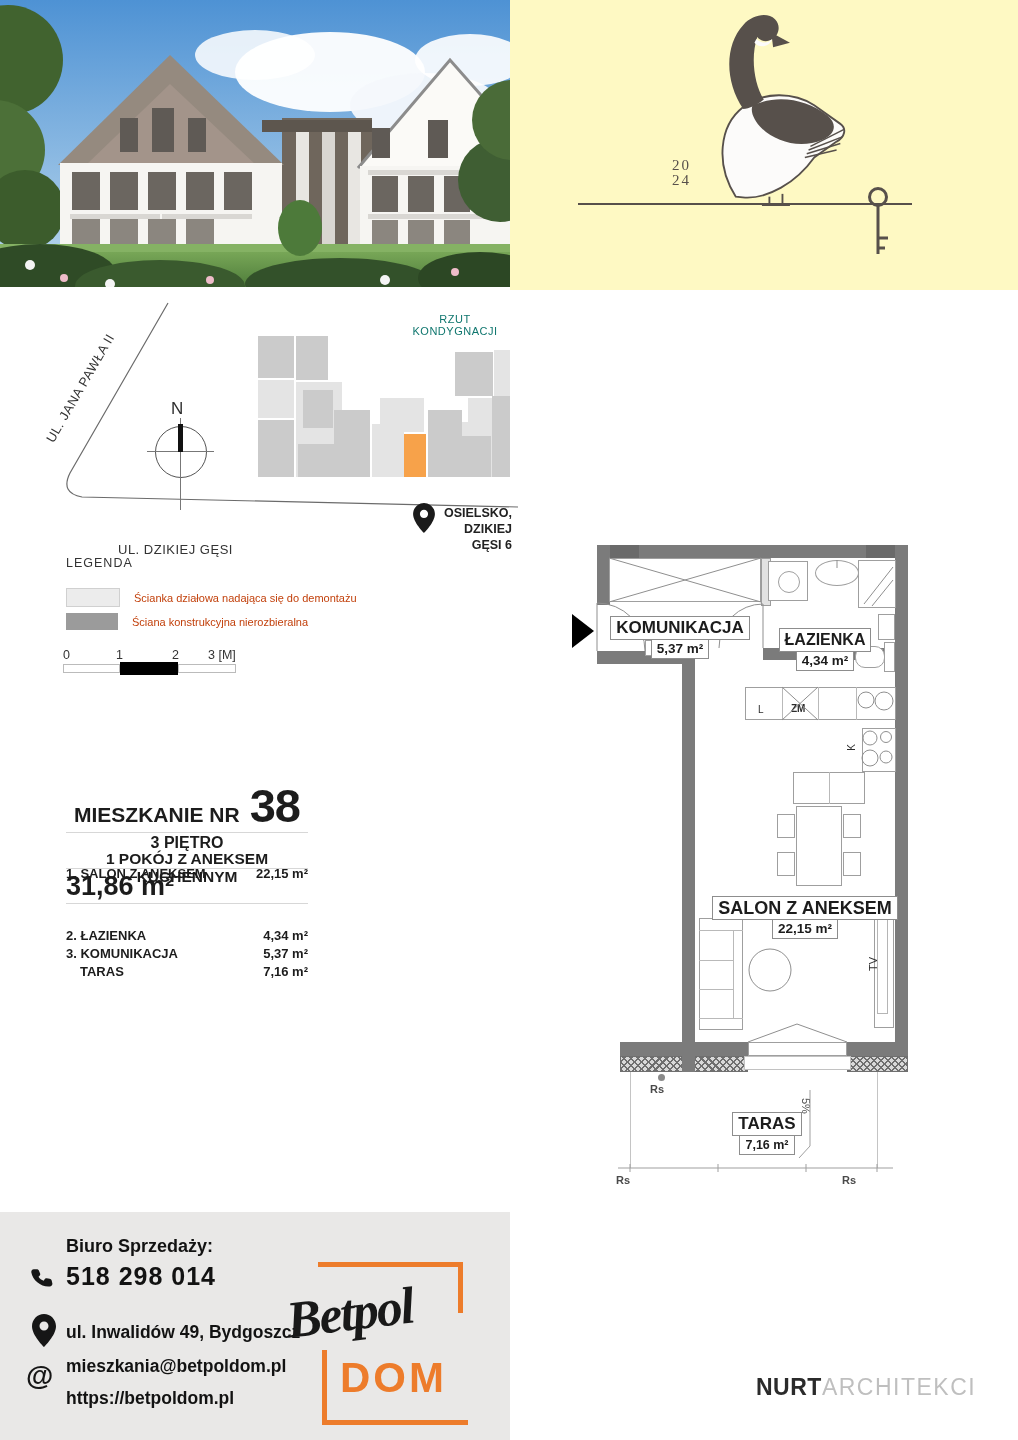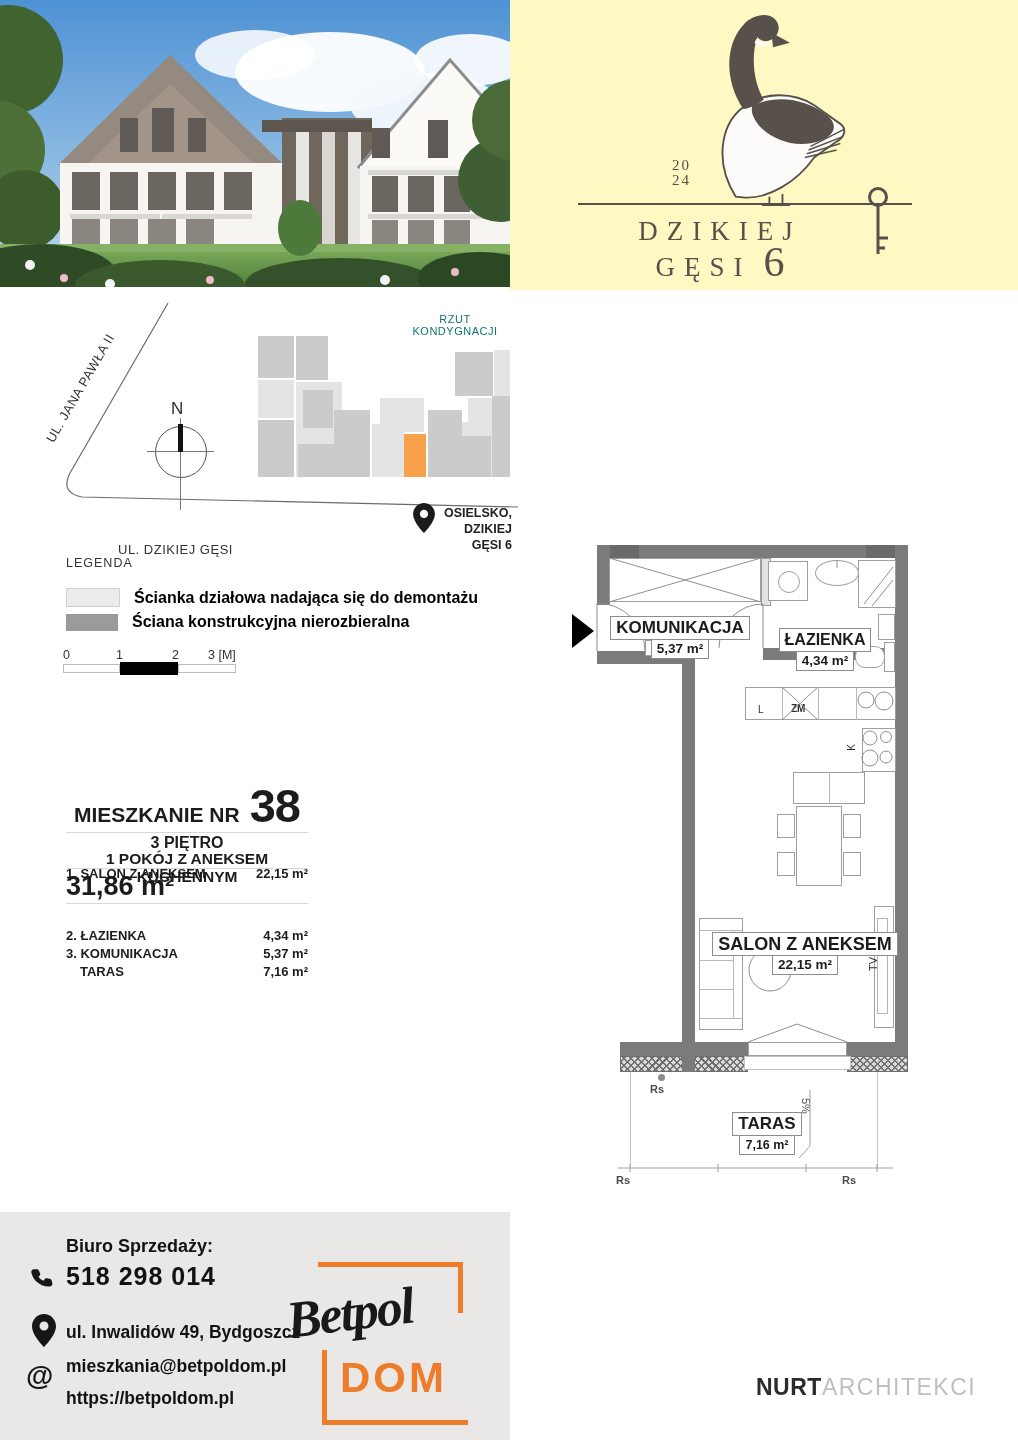--- a/index.html
+++ b/index.html
@@ -22,21 +22,21 @@
   .tinytxt{position:absolute;font-size:10px;color:#2c2c2c;}
   .rs{position:absolute;font-size:11px;color:#4a4a4a;font-weight:700;}
   
   .blk{position:absolute;}
   .blk.light{background:#e4e4e4;}
   .blk.mid{background:#cbcbcb;}
   .blk.orange{background:#f7a24a;z-index:2;}
   
   .leg-row{position:absolute;display:flex;align-items:center;gap:14px;}
   .leg-sw{width:52px;height:17px;flex:none;}
-  .leg-txt{font-size:16px;font-weight:700;color:#000000;white-space:nowrap;}
+  .leg-txt{font-size:11px;font-weight:400;color:#c2410c;white-space:nowrap;}
   
   .hrline{position:absolute;height:1px;background:#d7d7d7;left:66px;width:242px;}
   .iprow{position:absolute;left:66px;width:242px;display:flex;justify-content:space-between;align-items:baseline;}
   
   #contact-card{position:absolute;left:0;top:1212px;width:510px;height:228px;background:#e9e8e7;}
   .c-bold{font-weight:700;color:#121212;}
   .bracket-top{position:absolute;border-top:5px solid #ed7c2b;border-right:5px solid #ed7c2b;}
   .bracket-bottom{position:absolute;border-bottom:5px solid #ed7c2b;border-left:5px solid #ed7c2b;}
 </style>
 </head>
@@ -146,27 +146,20 @@
     <div class="abs serif" style="left:162px;top:158px;font-size:15px;letter-spacing:2px;color:#57504b;line-height:15px;text-align:center;">
       <div>20</div>
       <div>24</div>
     </div>
     <div class="abs" style="left:68px;top:203px;width:334px;height:2px;background:#57504b;"></div>
     <svg class="abs" style="left:354px;top:186px;" width="28" height="78" viewBox="0 0 28 78">
       <circle cx="14" cy="11" r="8.5" fill="none" stroke="#57504b" stroke-width="3"></circle>
       <path d="M14,20 L14,68" stroke="#57504b" stroke-width="3"></path>
       <path d="M14,52 L24,52 M14,62 L21,62" stroke="#57504b" stroke-width="3"></path>
     </svg>
-    <div class="abs serif" style="left:0;top:216px;width:420px;text-align:center;color:#57504b;">
-      <div style="font-size:27px;letter-spacing:9px;line-height:30px;">DZIKIEJ</div>
-      <div style="display:flex;justify-content:center;align-items:baseline;gap:12px;">
-        <span style="font-size:27px;letter-spacing:9px;line-height:32px;">GĘSI</span>
-        <span style="font-size:42px;line-height:32px;">6</span>
-      </div>
-    </div>
   </div>
 
   <div class="abs" style="left:398px;top:313px;width:114px;text-align:center;font-size:11px;letter-spacing:0.5px;color:#0f766e;">RZUT KONDYGNACJI</div>
 
   <svg class="abs" style="left:40px;top:295px;" width="480" height="250" viewBox="0 0 480 250">
     <path d="M128,8 L30,178 Q20,198 42,202 L478,212" fill="none" stroke="#6b6b6b" stroke-width="1.2"></path>
   </svg>
 
   <div class="abs" style="left:56px;top:430px;transform:rotate(-60deg);transform-origin:0 100%;font-size:13px;letter-spacing:0.5px;color:#333;white-space:nowrap;">UL. JANA PAWŁA II</div>
   <div class="abs" style="left:118px;top:518px;font-size:13px;letter-spacing:0.5px;color:#333;margin-top:24px;">UL. DZIKIEJ GĘSI</div>
@@ -322,21 +315,21 @@
     <div class="abs" style="left:866px;top:958px;font-size:11px;color:#2c2c2c;transform:rotate(-90deg);">TV</div>
 
     <div class="rlabel" style="left:613px;top:616px;width:134px;">
       <div class="l1">KOMUNIKACJA</div>
       <div class="l2">5,37 m²</div>
     </div>
     <div class="rlabel" style="left:777px;top:628px;width:96px;">
       <div class="l1" style="font-size:16px;">ŁAZIENKA</div>
       <div class="l2">4,34 m²</div>
     </div>
-    <div class="rlabel" style="left:731px;top:932px;width:148px;text-align:right;">
+    <div class="rlabel" style="left:731px;top:896px;width:148px;text-align:right;">
       <div class="l1" style="font-size:18px;">SALON Z ANEKSEM</div>
       <div class="l2">22,15 m²</div>
     </div>
     <div class="rlabel" style="left:728px;top:1112px;width:78px;">
       <div class="l1">TARAS</div>
       <div class="l2" style="font-size:12.5px;">7,16 m²</div>
     </div>
 
     <div class="thinln" style="left:630px;top:1072px;width:1px;height:96px;background:#c4c4c4;"></div>
     <div class="thinln" style="left:877px;top:1072px;width:1px;height:96px;background:#c4c4c4;"></div>

